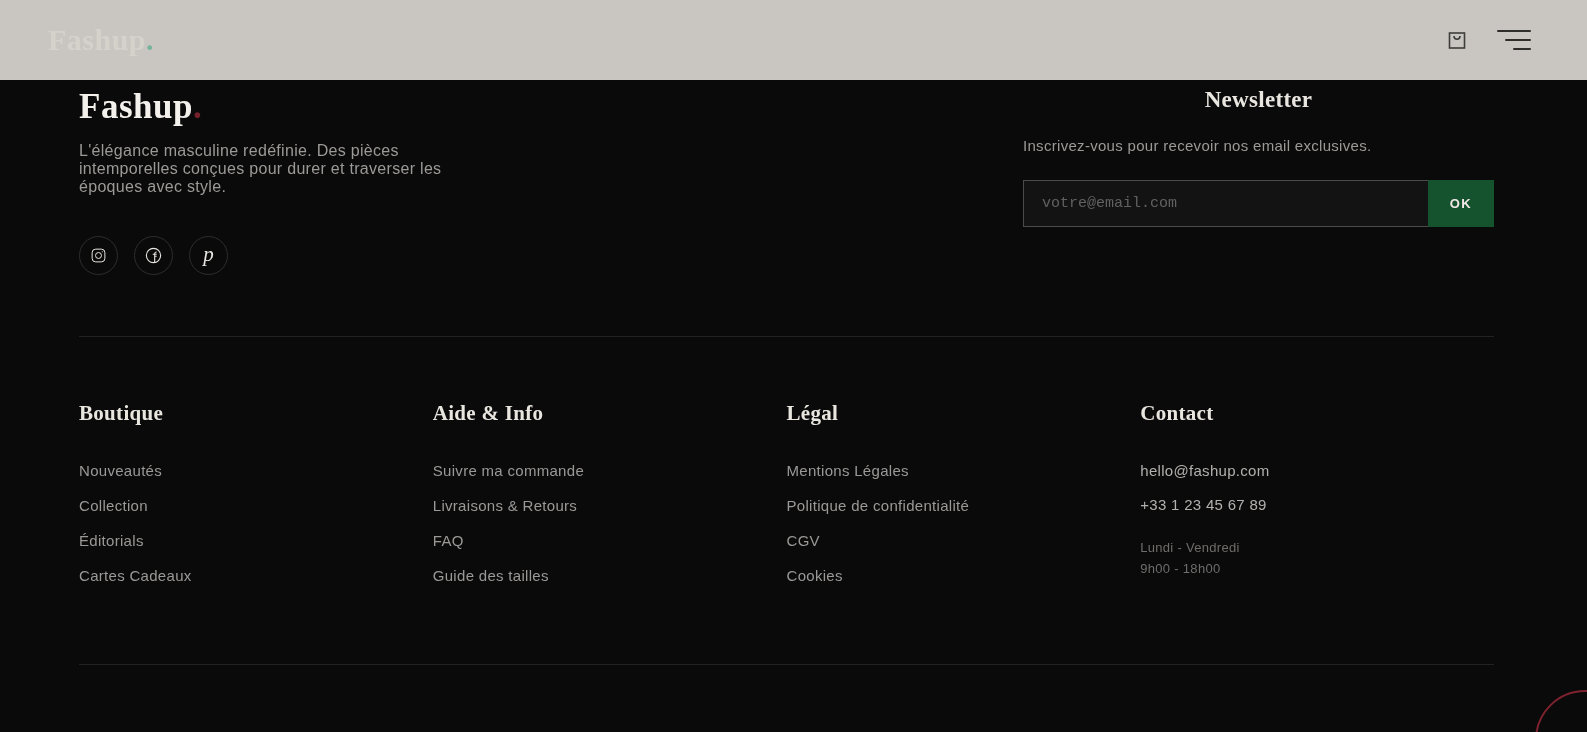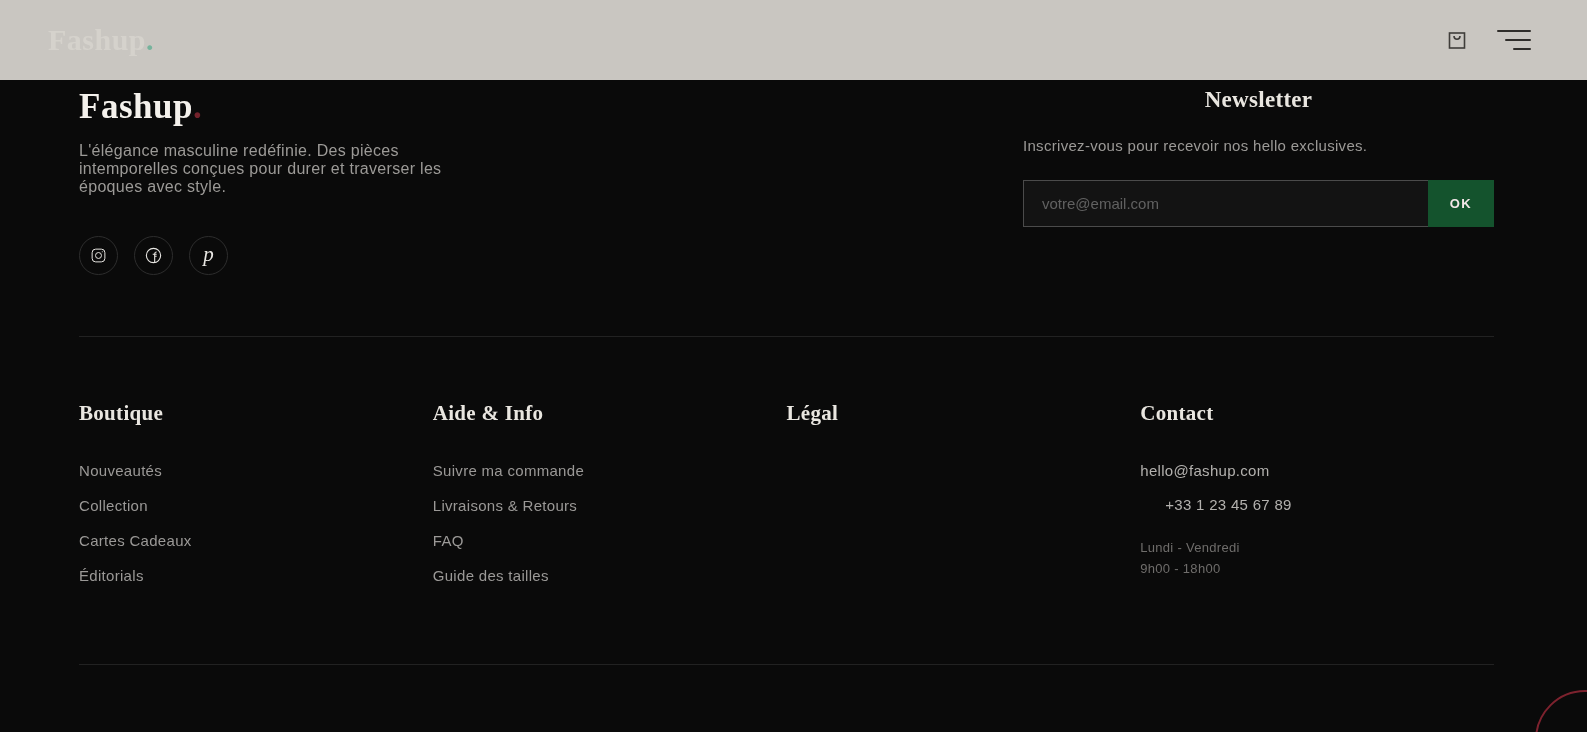--- a/index.html
+++ b/index.html
@@ -91,21 +91,21 @@
   .newsletter-sub { margin-top:24px; font-size:15px; color:#9c9a97; letter-spacing:.3px; }
   .newsletter-form { margin-top:26px; display:flex; height:47px; }
   .newsletter-input {
     flex:1;
     background:#131313;
     border:1px solid #4b4b4b;
     border-right:none;
     color:#d8d6d2;
     font-size:15px;
     padding:0 18px;
-    font-family:Liberation Sans, sans-serif;
+    font-family:Liberation Mono, monospace;
     outline:none;
   }
   .newsletter-input::placeholder { color:#616161; }
   .newsletter-submit {
     width:66px;
     background:#14532d;
     border:none;
     color:#f3e7e8;
     font-size:13px;
     font-weight:bold;
@@ -132,21 +132,21 @@
   .col-links li { margin-bottom:17px; }
   .col-links a {
     color:#9b9997;
     text-decoration:none;
     font-size:15px;
     letter-spacing:.3px;
     cursor:pointer;
   }
   .contact-line { display:block; color:#b3b1ae; font-size:15px; letter-spacing:.3px; text-decoration:none; }
   .contact-email { margin-top:36px; }
-  .contact-phone { margin-top:17px;margin-left:25px; }
+  .contact-phone { margin-top:17px; }
   .contact-hours { margin-top:24px; font-size:13px; line-height:21px; color:#6f6d6b; letter-spacing:.3px; }
 
   .divider-bottom { border:none; border-top:1px solid #222222; margin-top:62px; }
 
   .bottom-bar {
     display:flex;
     align-items:center;
     justify-content:space-between;
     padding-top:32px;
     position:relative;
@@ -206,51 +206,57 @@
           </svg>
         </button>
         <button class="social-btn">
           <span class="pinterest-glyph">p</span>
         </button>
       </div>
     </div>
 
     <div class="newsletter-col">
       <h3 class="newsletter-title">Newsletter</h3>
-      <p class="newsletter-sub">Inscrivez-vous pour recevoir nos hello exclusives.</p>
+      <p class="newsletter-sub">Inscrivez-vous pour recevoir nos email exclusives.</p>
       <form class="newsletter-form">
         <input class="newsletter-input" type="email" placeholder="votre@email.com" style="">
         <button class="newsletter-submit" type="submit">OK</button>
       </form>
     </div>
   </div>
 
   <hr class="divider">
 
   <div class="link-grid">
     <div>
       <h4 class="col-title">Boutique</h4>
       <ul class="col-links">
         <li><a>Nouveautés</a></li>
         <li><a>Collection</a></li>
+        <li><a>Éditorials</a></li>
         <li><a>Cartes Cadeaux</a></li>
-        <li><a>Éditorials</a></li>
       </ul>
     </div>
     <div>
       <h4 class="col-title">Aide &amp; Info</h4>
       <ul class="col-links">
         <li><a>Suivre ma commande</a></li>
         <li><a>Livraisons &amp; Retours</a></li>
         <li><a>FAQ</a></li>
         <li><a>Guide des tailles</a></li>
       </ul>
     </div>
     <div>
       <h4 class="col-title">Légal</h4>
+      <ul class="col-links">
+        <li><a>Mentions Légales</a></li>
+        <li><a>Politique de confidentialité</a></li>
+        <li><a>CGV</a></li>
+        <li><a>Cookies</a></li>
+      </ul>
     </div>
     <div>
       <h4 class="col-title">Contact</h4>
       <a class="contact-line contact-email">hello@fashup.com</a>
       <a class="contact-line contact-phone">+33 1 23 45 67 89</a>
       <div class="contact-hours">
         <span>Lundi - Vendredi</span><br>
         <span>9h00 - 18h00</span>
       </div>
     </div>

